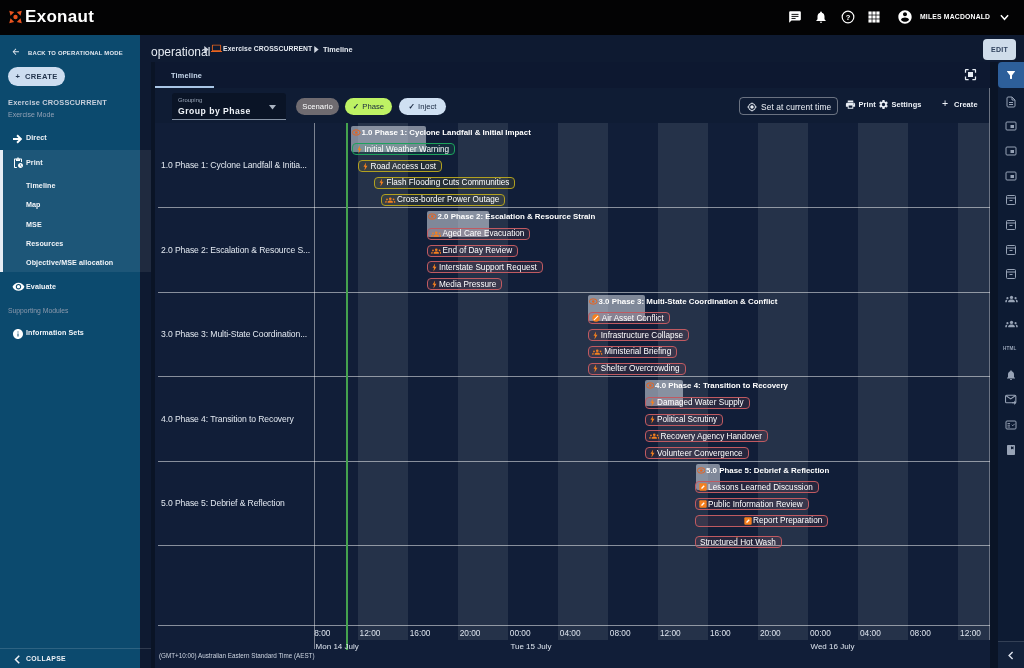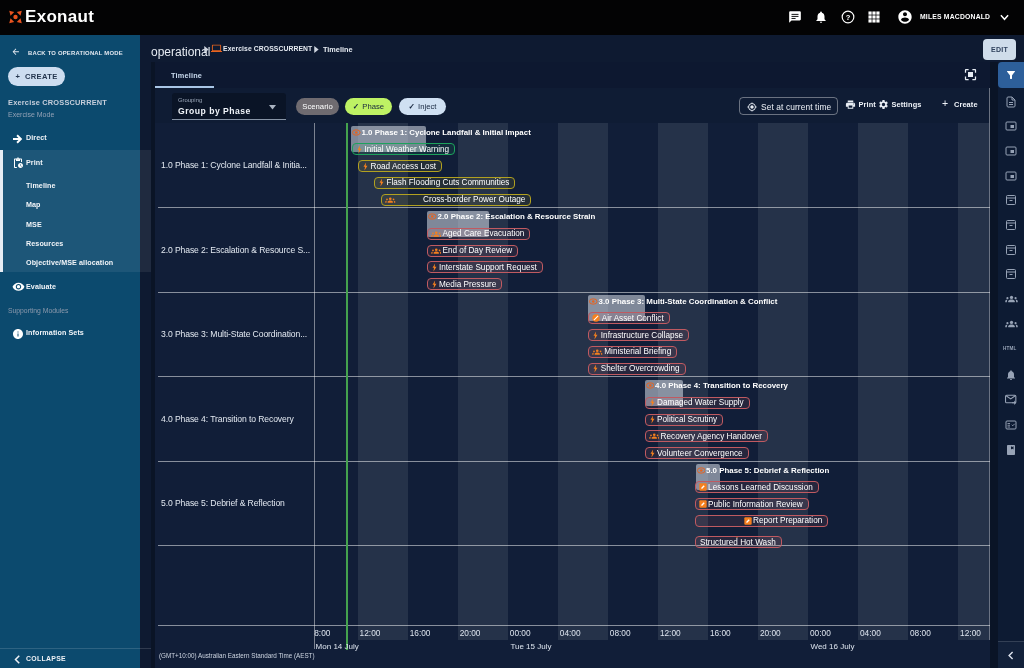--- a/index.html
+++ b/index.html
@@ -293,21 +293,21 @@
           <path d="M7 0 L2.6 7.6 L5.2 7.6 L4.2 14 L9.4 5.8 L6.3 5.8 Z"></path>
         </svg>
         <span>Road Access Lost</span>
       </div>
   <div class="pill byel" style="left:219px;top:53.9px;">
         <svg width="7" height="9" viewBox="0 0 12 14" fill="#f5801e">
           <path d="M7 0 L2.6 7.6 L5.2 7.6 L4.2 14 L9.4 5.8 L6.3 5.8 Z"></path>
         </svg>
         <span>Flash Flooding Cuts Communities</span>
       </div>
-  <div class="pill byel" style="left:226px;top:70.7px;gap:26px;">
+  <div class="pill byel" style="left:226px;top:70.7px;">
         <svg width="10.5" height="8" viewBox="0 0 24 16" fill="#f5801e">
           <circle cx="12" cy="5" r="3"></circle>
           <path d="M12 9c-2.7 0-6 1.3-6 3v2h12v-2c0-1.7-3.3-3-6-3z"></path>
           <circle cx="4.5" cy="6.5" r="2"></circle>
           <path d="M4.5 9.5c-1.9 0-4 .9-4 2.2V14h3v-2c0-.8.4-1.6 1-2.5z" opacity=".9"></path>
           <circle cx="19.5" cy="6.5" r="2"></circle>
           <path d="M19.5 9.5c1.9 0 4 .9 4 2.2V14h-3v-2c0-.8-.4-1.6-1-2.5z" opacity=".9"></path>
         </svg>
         <span>Cross-border Power Outage</span>
       </div>

